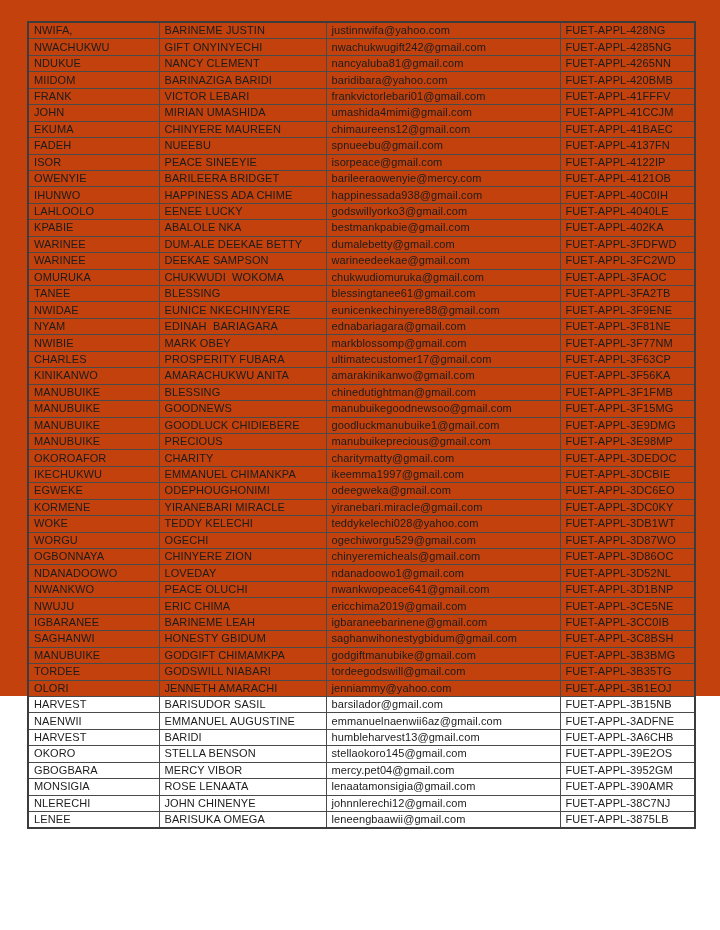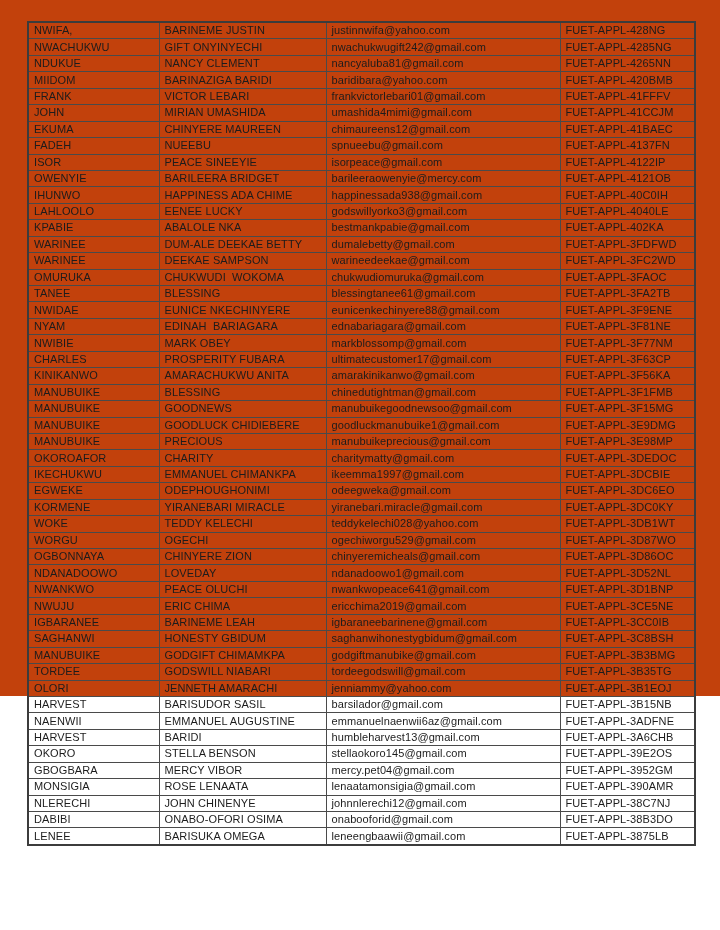--- a/index.html
+++ b/index.html
@@ -344,26 +344,20 @@
           <td class="email">lenaatamonsigia@gmail.com</td>
           <td class="appid">FUET-APPL-390AMR</td>
         </tr>
         <tr>
           <td class="surname">NLERECHI</td>
           <td class="names">JOHN CHINENYE</td>
           <td class="email">johnnlerechi12@gmail.com</td>
           <td class="appid">FUET-APPL-38C7NJ</td>
         </tr>
         <tr>
-          <td class="surname">DABIBI</td>
-          <td class="names">ONABO-OFORI OSIMA</td>
-          <td class="email">onabooforid@gmail.com</td>
-          <td class="appid">FUET-APPL-38B3DO</td>
-        </tr>
-        <tr>
           <td class="surname">LENEE</td>
           <td class="names">BARISUKA OMEGA</td>
           <td class="email">leneengbaawii@gmail.com</td>
           <td class="appid">FUET-APPL-3875LB</td>
         </tr>
       </tbody>
   </table>
 </div>
 
 </body></html>

